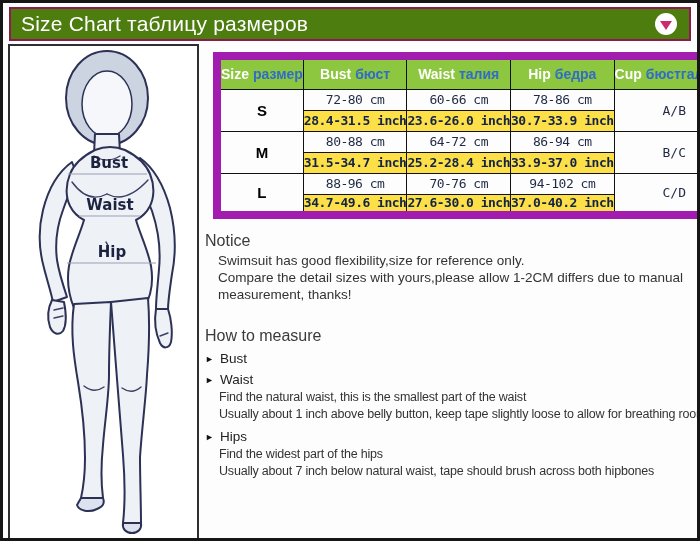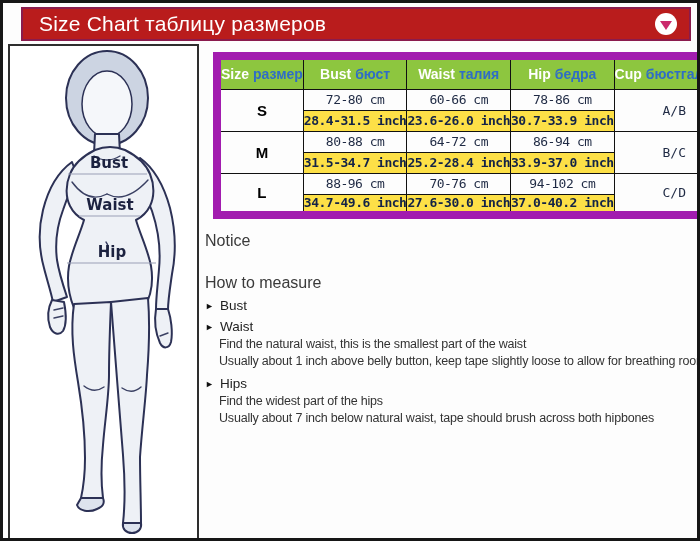--- a/index.html
+++ b/index.html
@@ -5,22 +5,22 @@
   * { margin:0; padding:0; box-sizing:border-box; }
   html,body { width:700px; height:541px; background:#fff; }
   body { font-family:"Liberation Sans", sans-serif; }
   .page {
     position:relative; width:700px; height:541px;
     border:3px solid #161616; background:#fdfdfd; overflow:hidden;
   }
   
   .header-bar {
     position:absolute; left:6px; top:4px; right:6px; height:34px;
-    background:#b91c1c; border:2px solid #8a1b4d;
-    display:flex; align-items:center; padding:0 16px;margin-left:12px;
+    background:#4d7c0f; border:2px solid #8a1b4d;
+    display:flex; align-items:center; padding:0 10px;
   }
   .header-title { color:#fff; font-size:21px; letter-spacing:0.2px; white-space:nowrap; }
   .header-title .ru { margin-left:6px; }
   .collapse-btn {
     position:absolute; right:12px; top:50%; transform:translateY(-50%);
     width:22px; height:22px; border-radius:50%; background:#fff;
     display:flex; align-items:center; justify-content:center; cursor:pointer; border:none;
   }
   .collapse-btn .tri {
     width:0; height:0; margin-top:2px;
@@ -189,20 +189,24 @@
         <td>34.7-49.6 inch</td>
         <td>27.6-30.0 inch</td>
         <td>37.0-40.2 inch</td>
       </tr>
     </tbody>
   </table>
 
   <div class="text-block">
 
     <div class="section-title">Notice</div>
+    <div class="notice-lines">
+      <p class="notice-line">Swimsuit has good flexibility,size for reference only.</p>
+      <p class="notice-line">Compare the detail sizes with yours,please allow 1-2CM differs due to manual measurement, thanks!</p>
+    </div>
 
     <div class="section-title htm-title">How to measure</div>
 
     <div class="measure-section">
       <div class="measure-name">
         <span class="bullet">►</span>
         <span>Bust</span>
       </div>
     </div>
 

